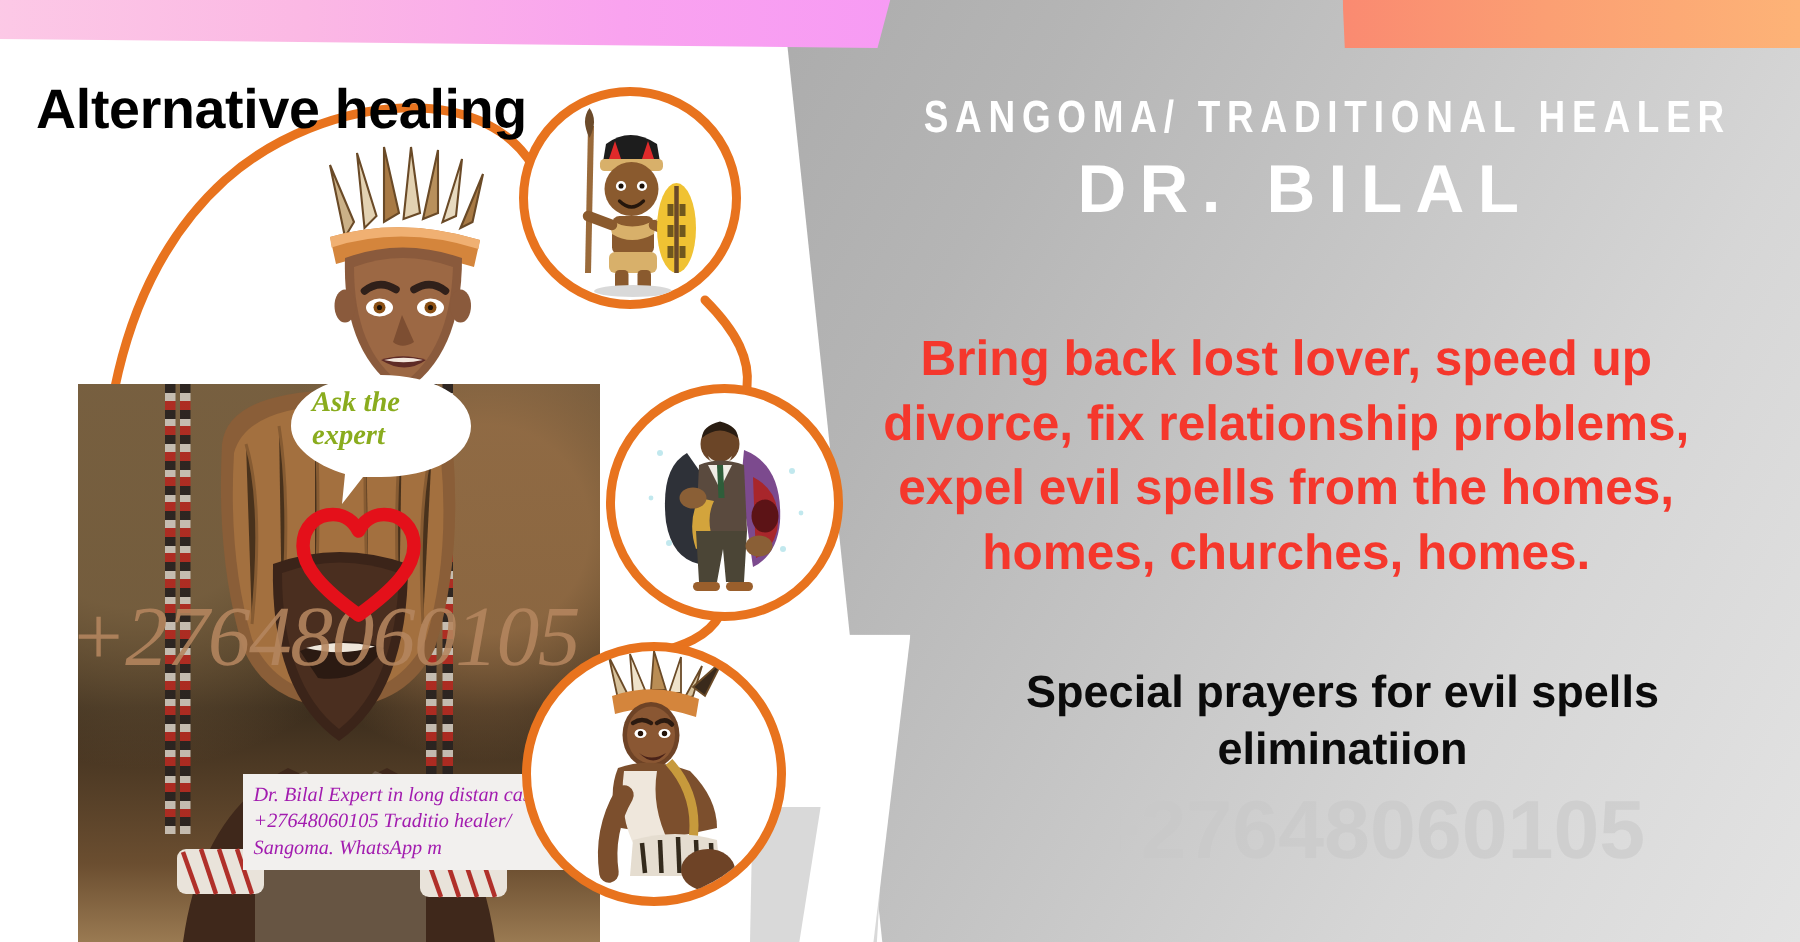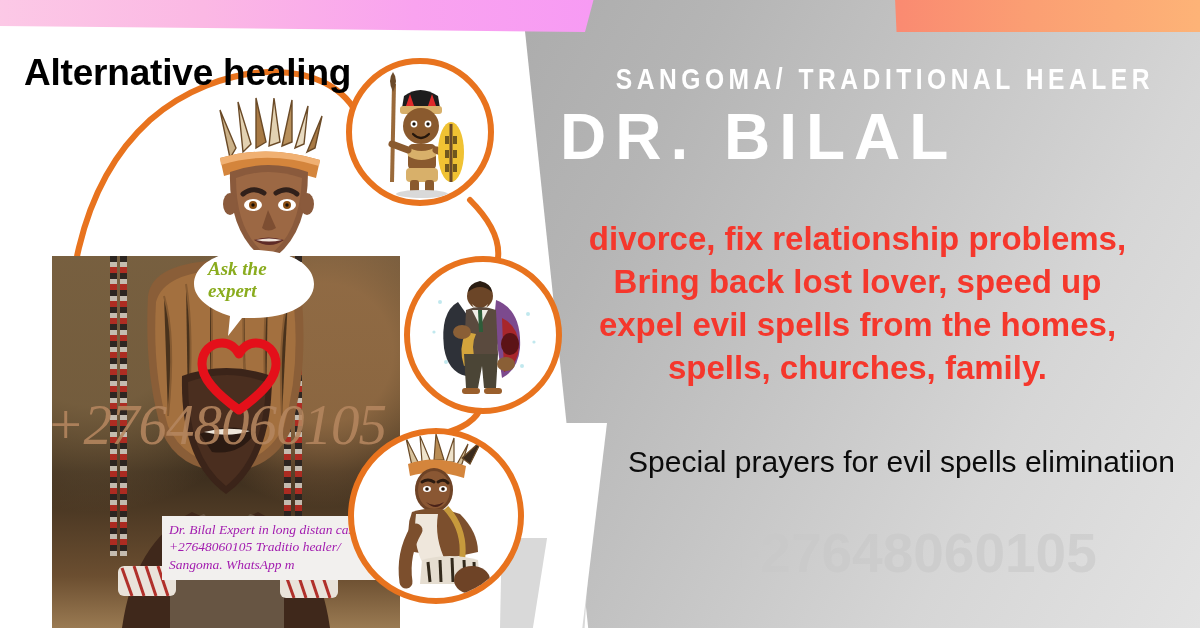--- a/index.html
+++ b/index.html
@@ -120,32 +120,32 @@
   .kicker{
     position:absolute; left:560px; top:62px; width:620px;
     font-family:"Liberation Sans", sans-serif;
     font-weight:bold; font-size:30px; color:#ffffff;
     letter-spacing:5.5px; text-align:center;
     transform:scaleX(.82); transform-origin:center top;
     z-index:12; white-space:nowrap;
   }
   .bigname{
     position:absolute; left:560px; top:100px; width:620px;
-    font-weight:bold; font-size:64px; color:#ffffff;
-    letter-spacing:9px; z-index:12; white-space:nowrap;
+    font-weight:bold; font-size:45px; color:#ffffff;
+    letter-spacing:9px; text-align:center; z-index:12; white-space:nowrap;
   }
   .redblock{
     position:absolute; left:545px; top:218px; width:625px;
     font-weight:bold; font-size:33px; line-height:1.30;
     color:#f5372c; text-align:center; z-index:12;
   }
   .blackblock{
     position:absolute; left:615px; top:443px; width:560px;
-    font-weight:normal; font-size:30px; line-height:1.28;
-    color:#0b0b0b; text-align:right; z-index:13;
+    font-weight:bold; font-size:30px; line-height:1.28;
+    color:#0b0b0b; text-align:center; z-index:13;
   }
   .wm-right{
     position:absolute; left:640px; top:521px; width:545px;
     font-weight:bold; font-size:55px; color:#c9c9c9; opacity:.62;
     text-align:center; letter-spacing:0px; z-index:11; white-space:nowrap;
   }
 </style>
 </head>
 <body>
 
@@ -395,22 +395,22 @@
       <path d="M62,96 Q48,120 52,148" stroke="#7c4f2d" stroke-width="13" fill="none" stroke-linecap="round"></path>
 
       <ellipse cx="118" cy="146" rx="18" ry="14" fill="#6e4326"></ellipse>
     </svg>
   </div>
 
   <div class="kicker">SANGOMA/ TRADITIONAL HEALER</div>
   <div class="bigname">DR. BILAL</div>
 
   <div class="redblock">
+    <div>Bring back lost lover, speed up</div>
     <div>divorce, fix relationship problems,</div>
-    <div>Bring back lost lover, speed up</div>
     <div>expel evil spells from the homes,</div>
-    <div>spells, churches, family.</div>
+    <div>homes, churches, homes.</div>
   </div>
 
   <div class="blackblock">Special prayers for  evil spells eliminatiion</div>
   <div class="wm-right">+27648060105</div>
 
 </div>
 
 </body></html>

